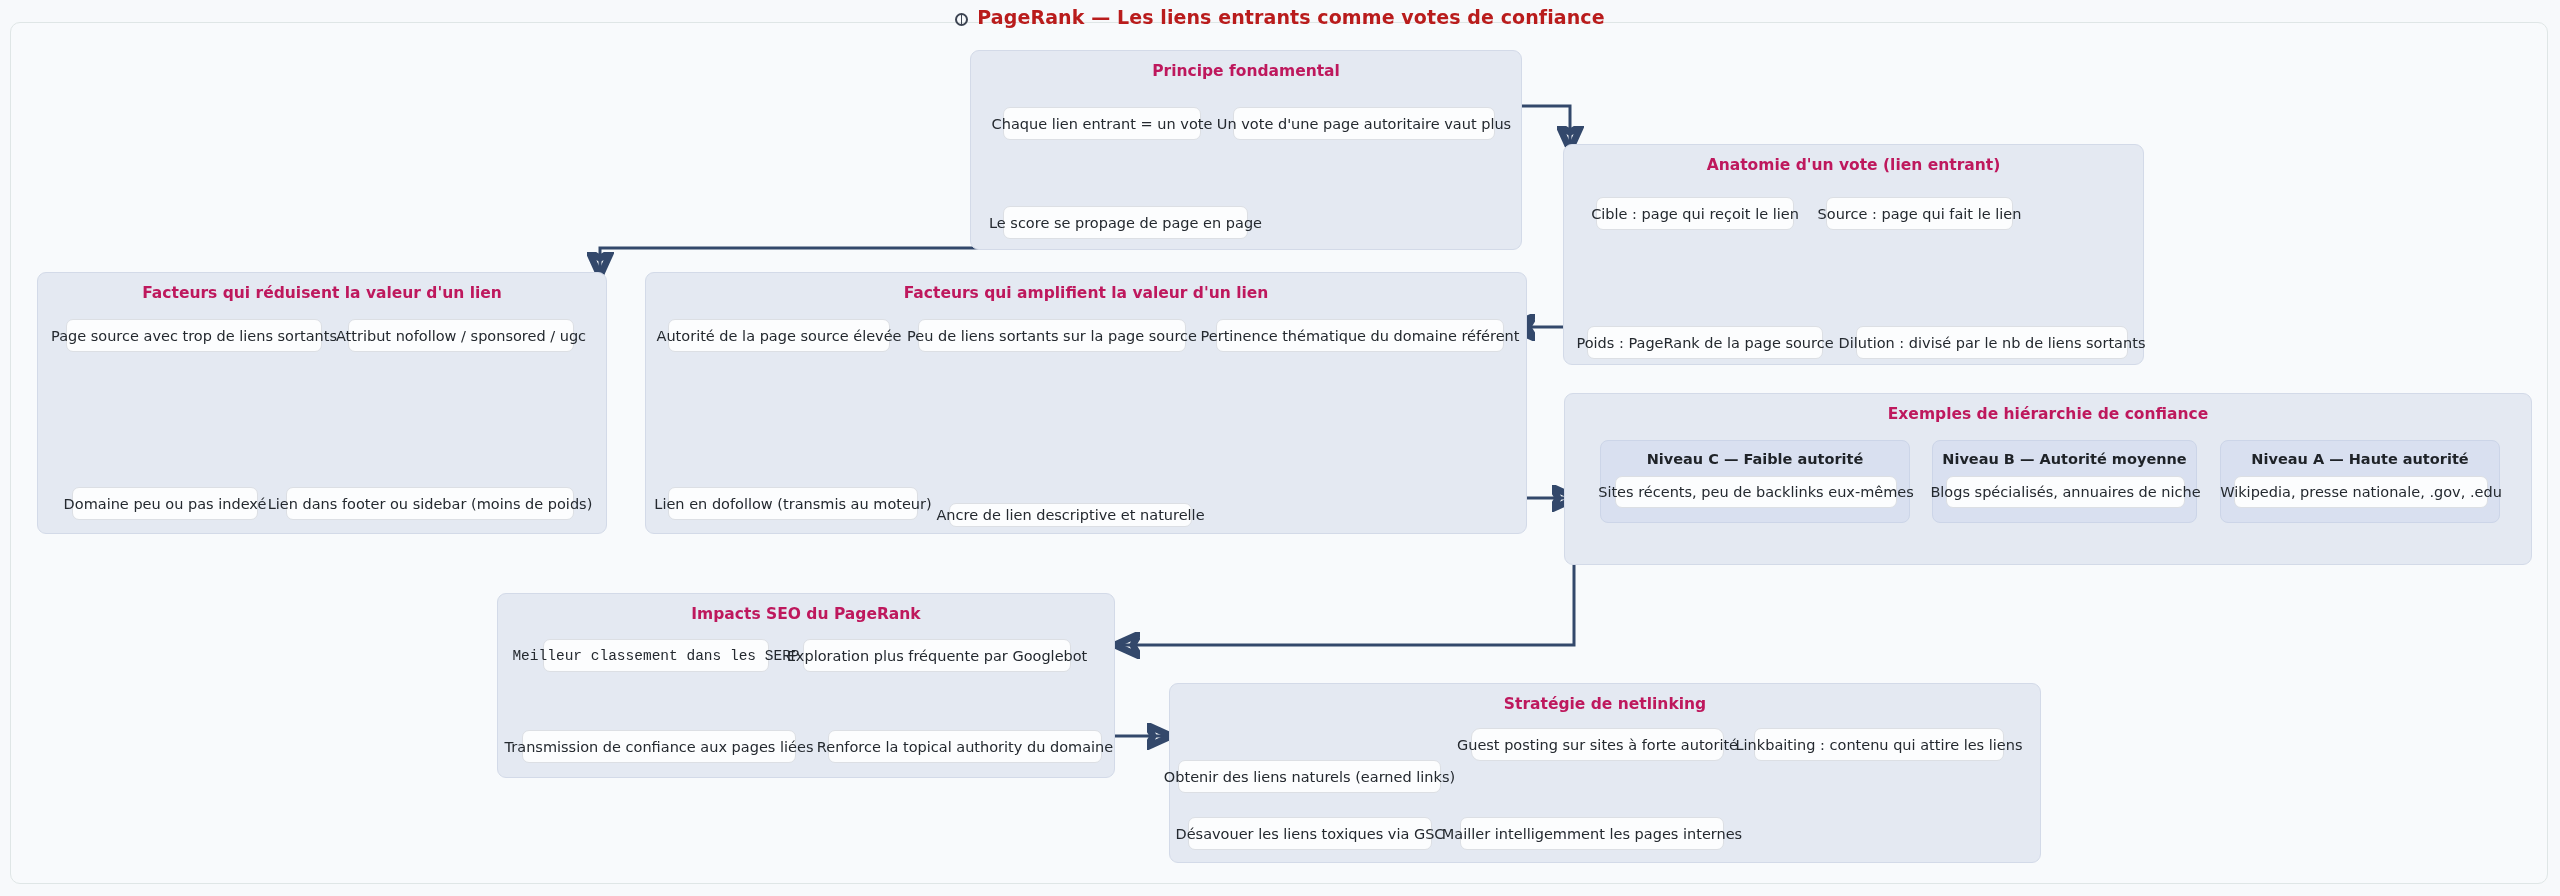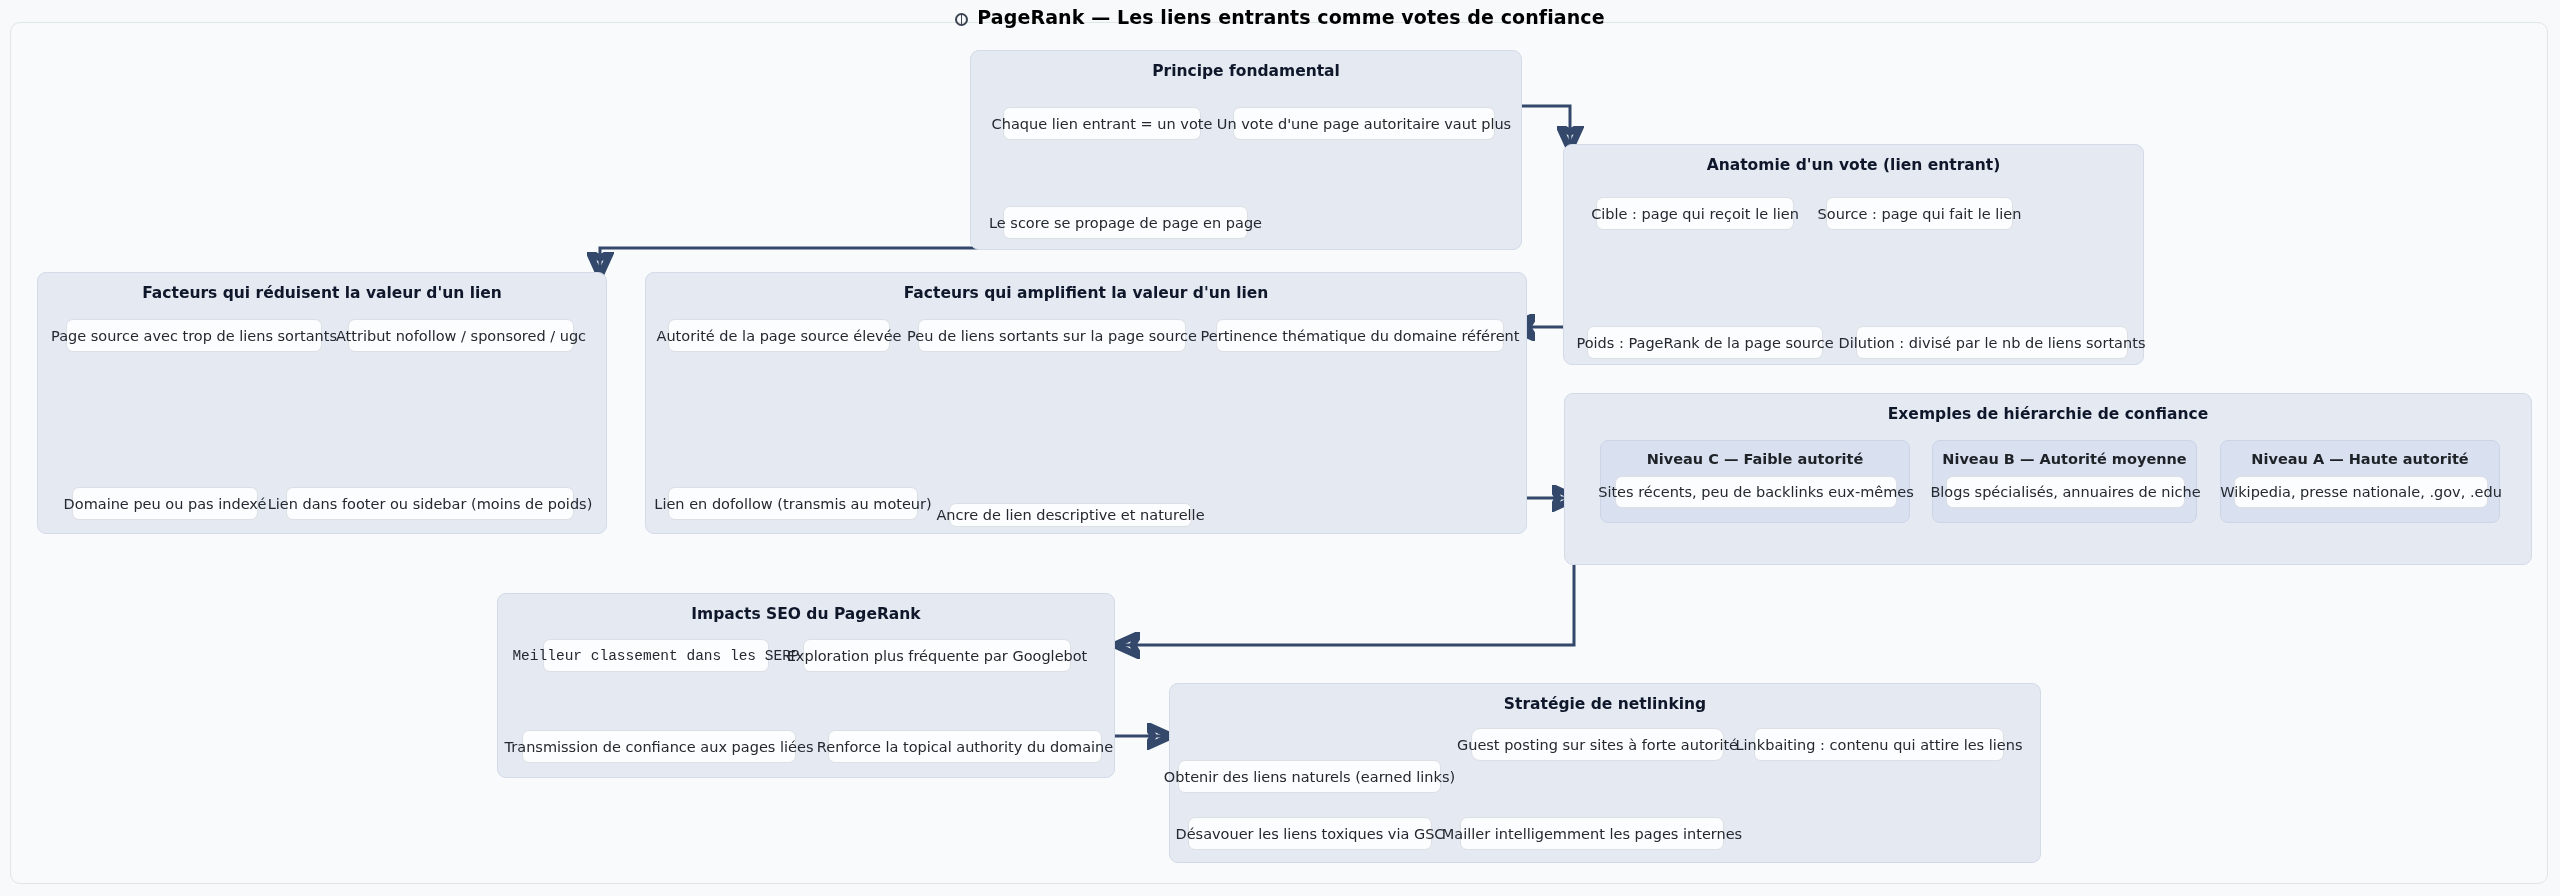--- a/index.html
+++ b/index.html
@@ -24,21 +24,21 @@
     background:#f8fafc;
     box-sizing:border-box;
   }
   .diagram-title{
     position:absolute;
     left:0;top:6px;
     width:2560px;
     text-align:center;
     font-size:19px;
     font-weight:bold;
-    color:#000000;
+    color:#b91c1c;
     letter-spacing:.1px;
   }
   .title-icon{
     display:inline-block;
     width:13px;height:13px;
     border:2px solid #3c4452;
     border-radius:50%;
     position:relative;
     top:2px;
     margin-right:9px;
@@ -54,21 +54,21 @@
     border:1.2px solid #d3dae8;
     border-radius:9px;
     box-sizing:border-box;
   }
   .group-title{
     position:absolute;
     left:0;right:0;top:11px;
     text-align:center;
     font-size:15.5px;
     font-weight:bold;
-    color:#0f172a;
+    color:#be185d;
   }
   
   .subgroup{
     position:absolute;
     background:#d9e0f0;
     border:1.2px solid #ccd5e8;
     border-radius:8px;
     box-sizing:border-box;
     padding-left:32px;
   }

